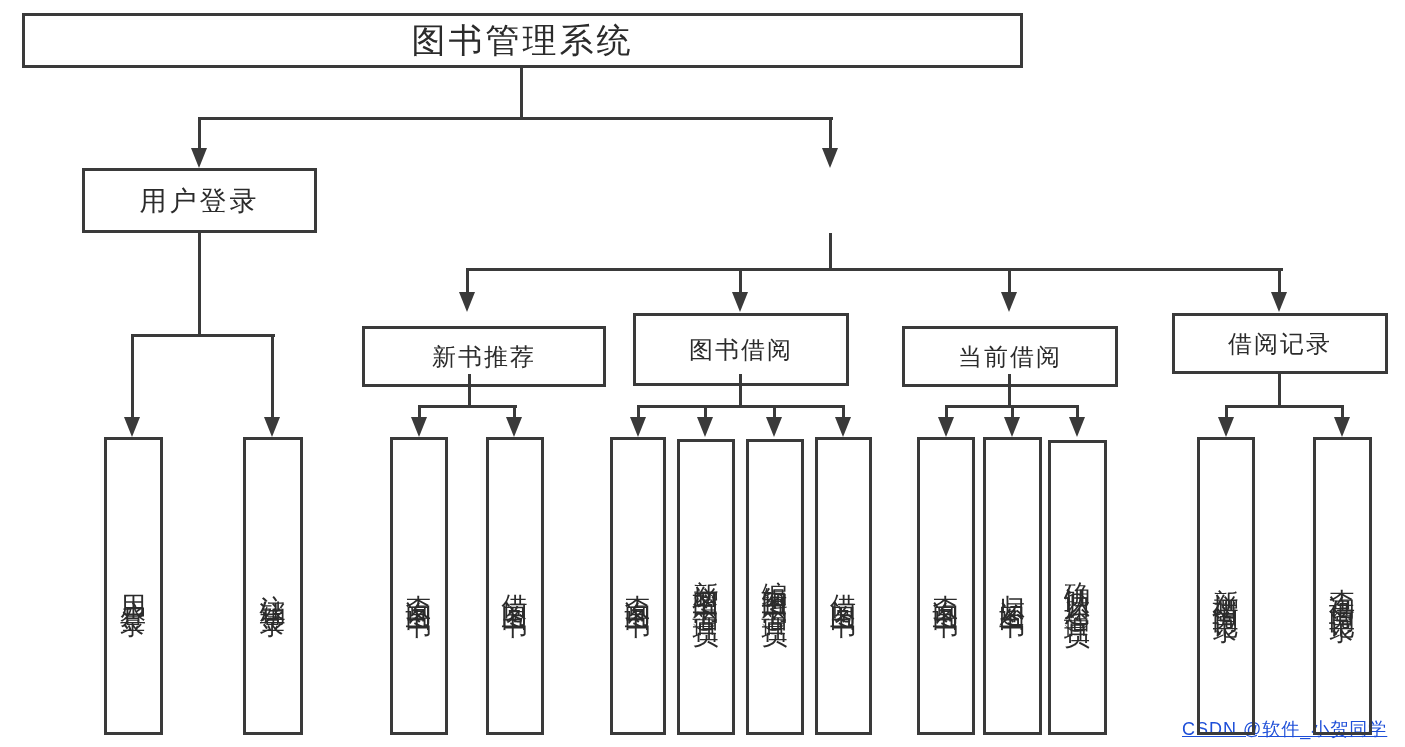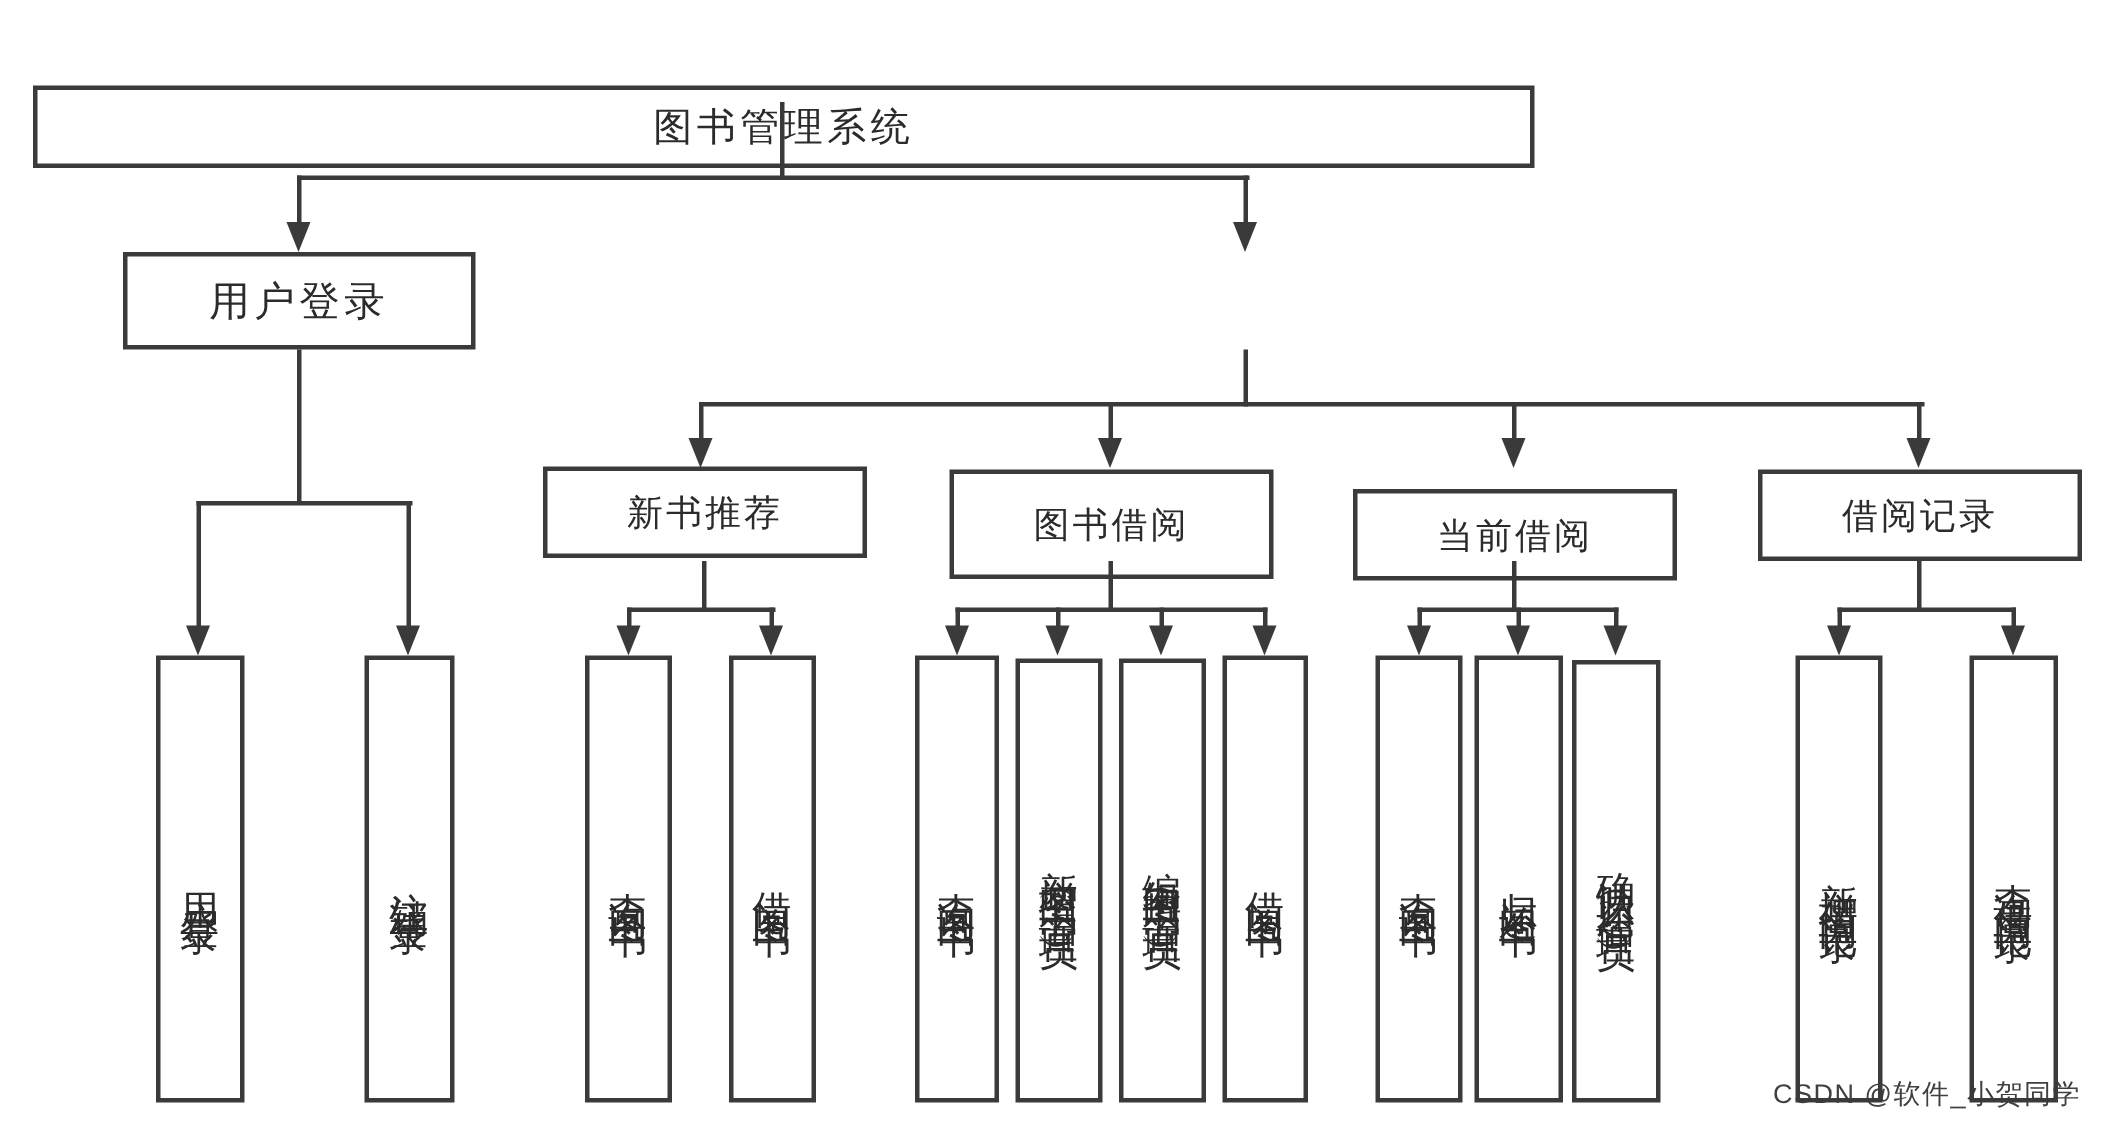--- a/index.html
+++ b/index.html
@@ -5,36 +5,36 @@
   * { margin:0; padding:0; box-sizing:border-box; }
   html,body { background:#ffffff; }
   body { font-family:"Liberation Sans", sans-serif; color:#2b2b2b; }
   .stage{ position:relative; width:1405px; height:747px; background:#ffffff; overflow:hidden; }
 
   .node{
     position:absolute; border:3px solid #3a3a3a; background:transparent;
     display:flex; align-items:center; justify-content:center;
     color:#2b2b2b; z-index:2; text-align:center;
   }
-  .root-t { font-size:26px; letter-spacing:3px;margin-top:44px; }
+  .root-t { font-size:34px; letter-spacing:3px; }
   .lvl2-t { font-size:27px; letter-spacing:3px; }
   .lvl3-t { font-size:24px; letter-spacing:2px; }
   .v{
     writing-mode:vertical-rl; text-orientation:mixed;
     font-size:26px; letter-spacing:6px; line-height:1;
   }
   .line{ position:absolute; background:#3a3a3a; z-index:1; }
   .arrow{
     position:absolute; width:0; height:0; z-index:1;
     border-left:8px solid transparent; border-right:8px solid transparent;
     border-top:20px solid #3a3a3a;
   }
   .watermark{
     position:absolute; left:1182px; top:717px; z-index:0;
-    color:#404040; font-size:18px; letter-spacing:1px; white-space:nowrap;
+    color:#1d4ed8; font-size:18px; letter-spacing:1px; white-space:nowrap;text-decoration:underline;
   }
 </style>
 </head>
 <body>
 
 <div class="stage">
 
   <div class="line" style="left:520px; top:68px; width:3px; height:52px;"></div>
 
   <div class="line" style="left:198px; top:117px; width:635px; height:3px;"></div>
@@ -96,21 +96,21 @@
   <div class="arrow" style="left:1334px; top:417px;"></div>
 
   <div class="node root-t" style="left:22px; top:13px; width:1001px; height:55px;">
     <span>图书管理系统</span>
   </div>
 
   <div class="node lvl2-t" style="left:82px; top:168px; width:235px; height:65px;">
     <span>用户登录</span>
   </div>
 
-  <div class="node lvl3-t" style="left:362px; top:311px; width:216px; height:61px;">
+  <div class="node lvl3-t" style="left:362px; top:326px; width:244px; height:61px;">
     <span>新书推荐</span>
   </div>
   <div class="node lvl3-t" style="left:633px; top:313px; width:216px; height:73px;">
     <span>图书借阅</span>
   </div>
   <div class="node lvl3-t" style="left:902px; top:313px; width:216px; height:61px;margin-top:13px;">
     <span>当前借阅</span>
   </div>
   <div class="node lvl3-t" style="left:1172px; top:313px; width:216px; height:61px;">
     <span>借阅记录</span>

